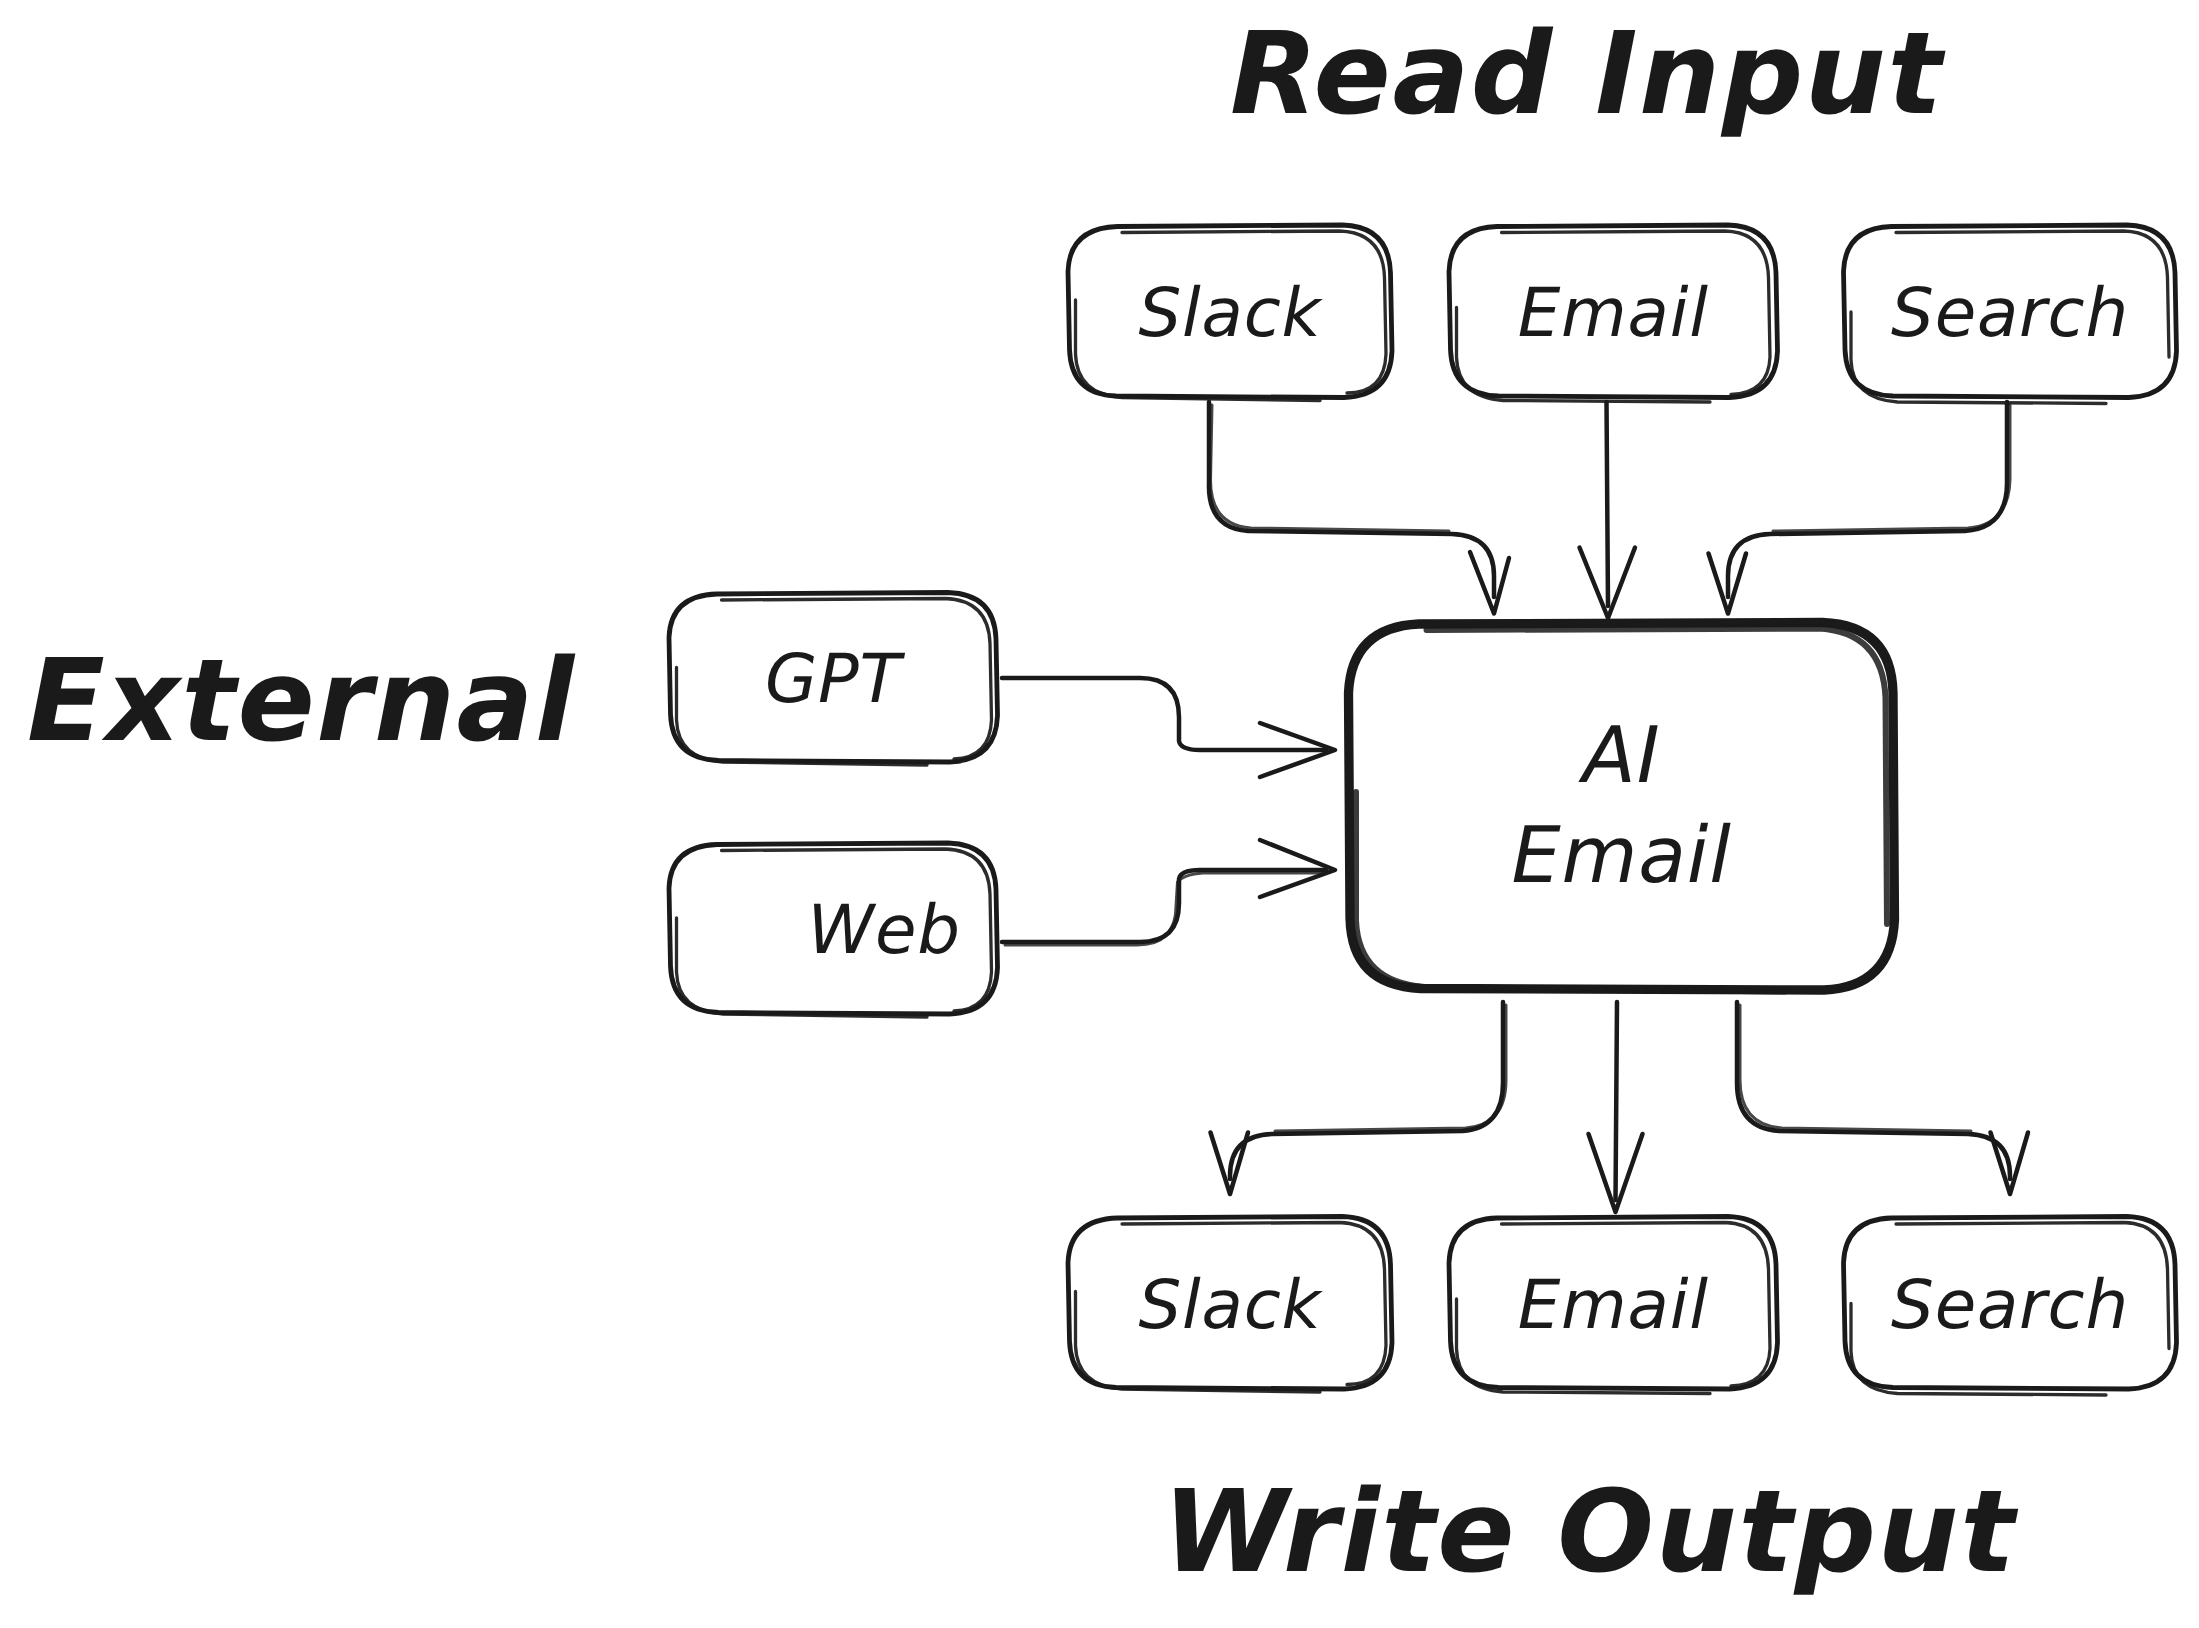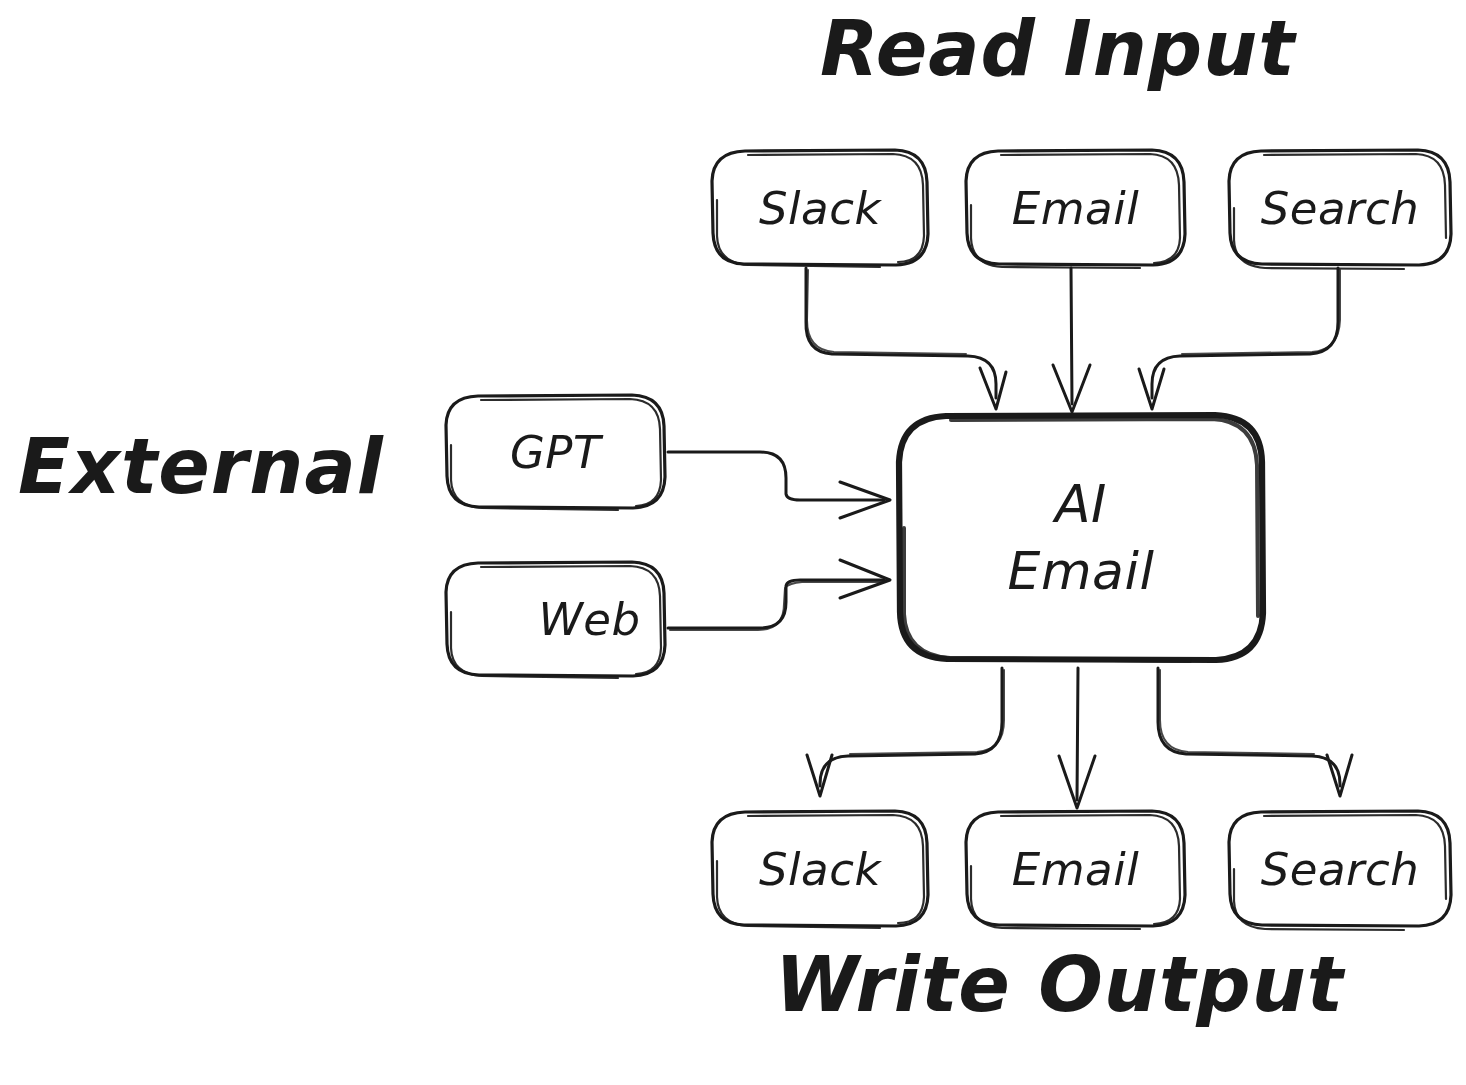--- a/index.html
+++ b/index.html
@@ -196,21 +196,21 @@
 
     <g>
       <path class="sketch-stroke box-outline" d="M 1261 812 L 1418 811 Q 1449 812 1450 843 L 1451 895 Q 1450 925 1419 926 L 1262 925 Q 1231 924 1230 894 L 1229 842 Q 1230 813 1261 812 Z"></path>
       <path class="sketch-stroke box-outline-alt" d="M 1264 816 L 1416 815 Q 1444 816 1445 846 L 1446 899"></path>
       <path class="sketch-stroke box-outline-alt" d="M 1234 869 L 1234 901 Q 1235 927 1265 929 L 1404 930"></path>
     </g>
   </svg>
 
   <div class="group-title" style="left:820px; top:4px;">Read Input</div>
 
-  <div class="group-title" style="left:775px; top:940px;">Write Output</div>
+  <div class="group-title" style="left:775px; top:976px;">Write Output</div>
 
   <div class="group-title stacked" style="left:18px; top:424px; width:380px;">
     <span class="ln1">External</span>
   </div>
 
   <div class="node-hit" style="left:712px; top:150px; width:216px; height:116px;">
     <div class="node-label" style="left:0; top:0; width:216px; height:116px;">Slack</div>
   </div>
 
   <div class="node-hit" style="left:966px; top:150px; width:219px; height:116px;">

